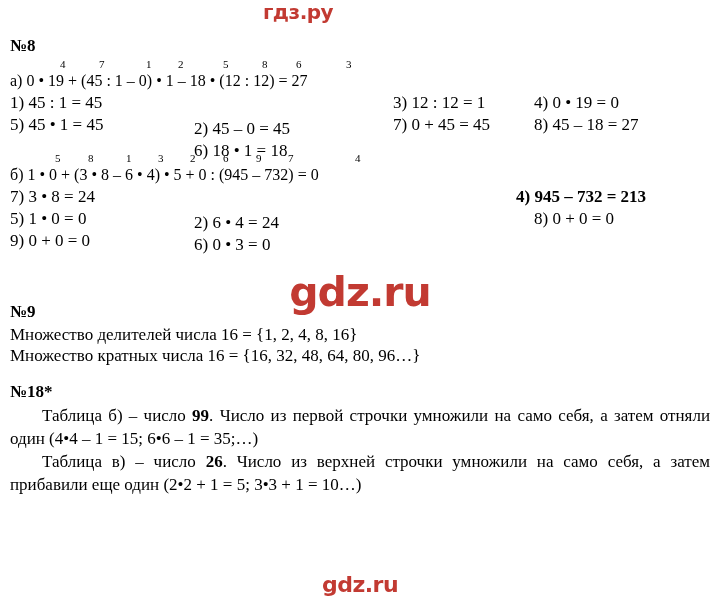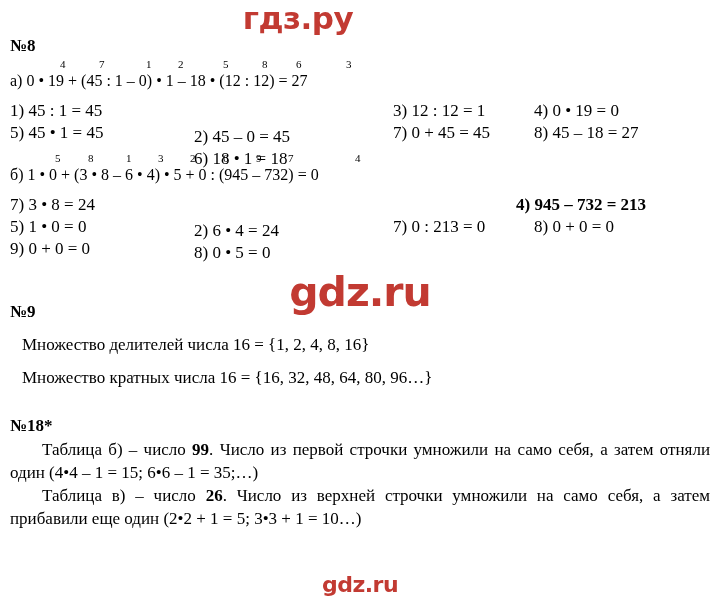--- a/index.html
+++ b/index.html
@@ -23,21 +23,21 @@
 
   
   .wm-top {
     position: absolute;
     top: 0px;
     left: 0;
     width: 596px;
     text-align: center;
     font-family: "DejaVu Sans", sans-serif;
     font-weight: bold;
-    font-size: 31px;
+    font-size: 20px;
     color: #c23a32;
     letter-spacing: -0.5px;
   }
   .wm-mid {
     position: absolute;
     top: 268px;
     left: 0;
     width: 720px;
     text-align: center;
     font-family: "DejaVu Sans", sans-serif;
@@ -95,32 +95,32 @@
     position: relative;
     font-size: 17px;
     line-height: 22px;
   }
   .steps .row {
     position: relative;
     height: 22px;
   }
   .steps .c {
     position: absolute;
-    top: 8px;
+    top: 0;
     white-space: pre;
   }
   .col1 { left: 0px; }
   .col2 { left: 184px; margin-top: 26px; }
   .col3 { left: 355px; margin-left: 28px; }
   .col4 { left: 524px; }
 
   .para {
     font-size: 17px;
     line-height: 21px;
-    margin: 12px;
+    margin: 0;
     white-space: pre;
     font-family: Liberation Serif, serif;
   }
   .para-wrap {
     font-size: 17px;
     line-height: 23px;
     margin: 0;
     text-align: justify;
     text-indent: 32px;
   }
@@ -188,22 +188,21 @@
     </div>
 
     <div class="steps">
       <div class="row">
         <span class="c col1">7) 3 • 8 = 24</span>
         <span class="c col2">2) 6 • 4 = 24</span>
         <span class="c col4" style="left:506px;font-weight:bold;">4) 945 – 732 = 213</span>
       </div>
       <div class="row">
         <span class="c col1">5) 1 • 0 = 0</span>
-        <span class="c col2">8) 0 • 5 = 0</span>
-        <span class="c col3">7) 0 : 213 = 0</span>
+        <span class="c col2">6) 0 • 3 = 0</span>
         <span class="c col4">8) 0 + 0 = 0</span>
       </div>
       <div class="row">
         <span class="c col1">9) 0 + 0 = 0</span>
       </div>
     </div>
 
     <div class="gap-lg"></div>
     <div style="height:24px;"></div>
 

